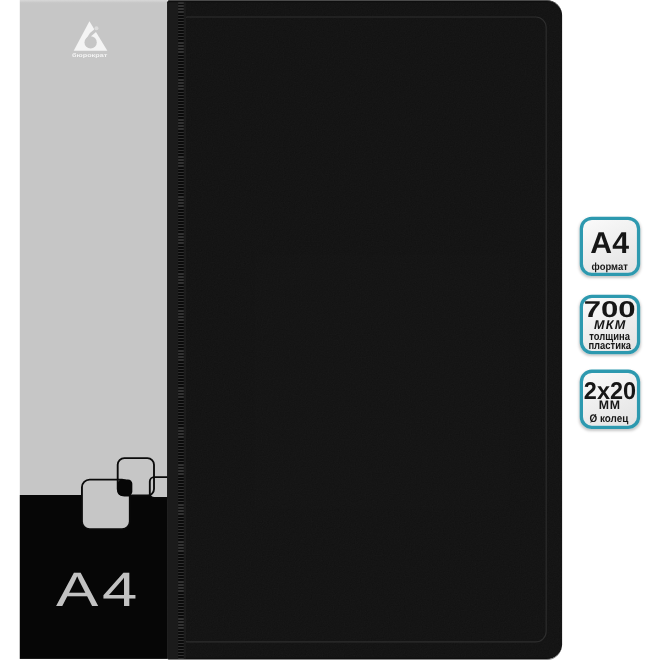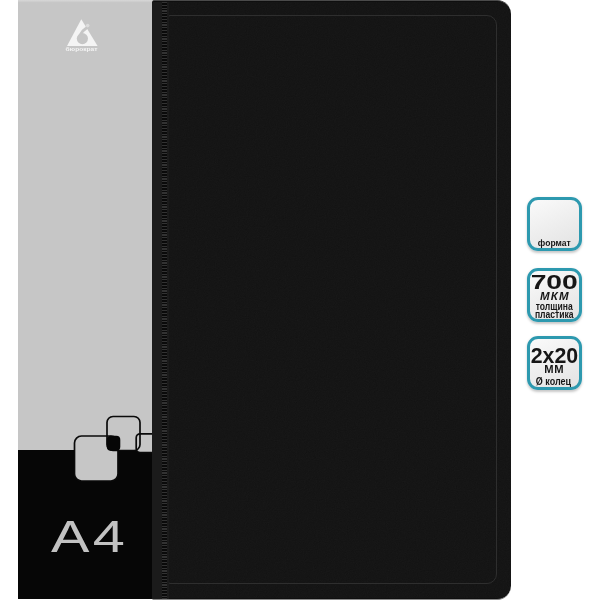--- a/index.html
+++ b/index.html
@@ -52,20 +52,21 @@
   </svg>
 
   <div class="abs" style="left:168px;top:14.7px;width:326.5px;height:567.6px;border:1px solid #2e2e2e;border-radius:2px 10px 10px 2px;"></div>
 
   <div class="abs" style="left:151.5px;top:2px;width:17px;height:596.5px;background:#1b1b1b;"></div>
 
   <div class="abs" style="left:161.5px;top:2px;width:5.5px;height:596.5px;background:repeating-linear-gradient(180deg,#323232 0px,#323232 1.2px,#0a0a0a 1.2px,#0a0a0a 2.8px);"></div>
 
   <div class="badge" style="left:527px;top:197px;width:54.5px;height:54px;"></div>
 
+  <div class="bt" style="left:527px;top:207.4px;width:54.5px;font-size:27.5px;">A4</div>
 
   <div class="bt" style="left:527px;top:238.4px;width:54.5px;font-size:9.5px;transform:scaleX(0.9);">формат</div>
 
   <div class="badge" style="left:527px;top:268px;width:54.5px;height:54px;"></div>
 
   <div class="bt" style="left:527px;top:272.3px;width:54.5px;font-size:20.8px;transform:scaleX(1.36);">700</div>
 
   <div class="bt" style="left:527px;top:290.8px;width:54.5px;font-size:11.5px;letter-spacing:1.1px;text-indent:1.1px;font-style:italic;">МКМ</div>
 
   <div class="bt" style="left:527px;top:303.4px;width:54.5px;font-size:10.2px;line-height:7.3px;transform:scaleX(0.84);">толщина<br>пластика</div>

